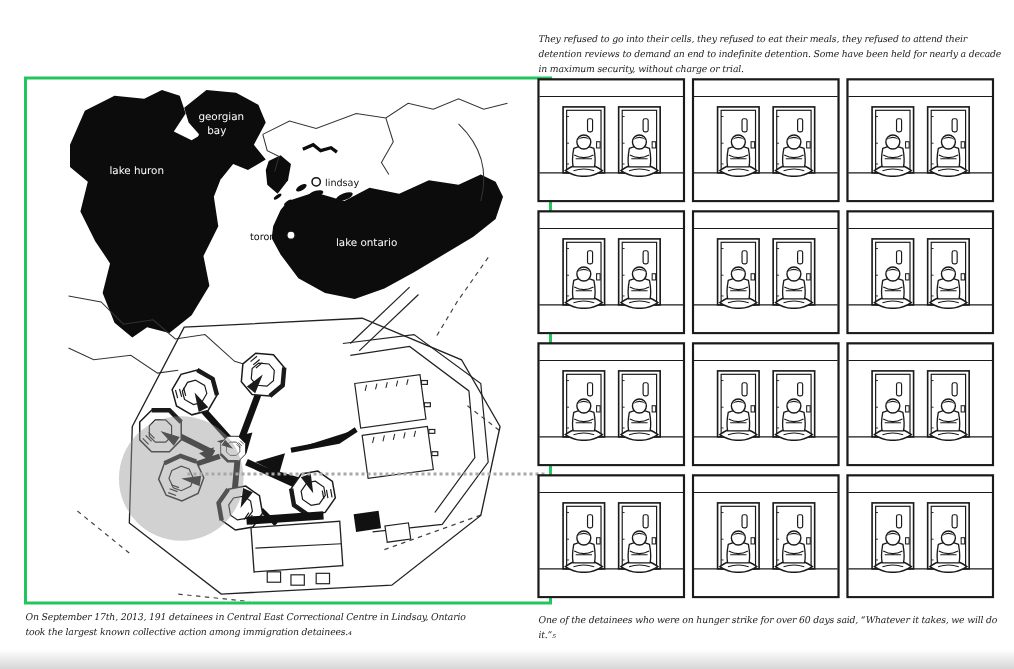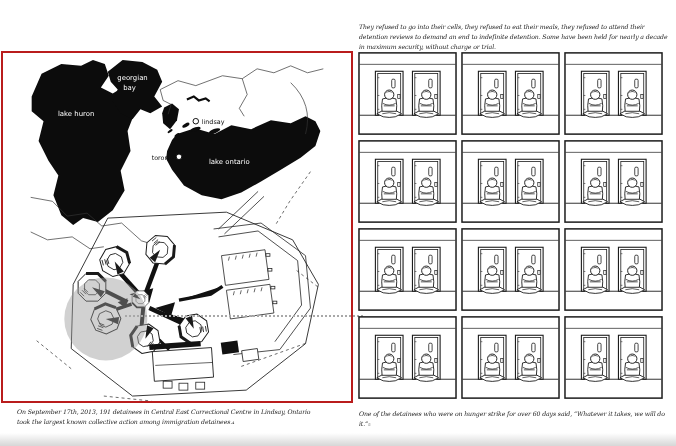--- a/index.html
+++ b/index.html
@@ -13,22 +13,22 @@
     font-style:italic;
     font-size:6.2px;
     line-height:1.62;
     letter-spacing:-0.12px;
     color:#222;
   }
   #cap-top-right{left:359px;top:22px;width:312px;}
   #cap-bottom-left{left:17px;top:407px;width:300px;}
   #cap-bottom-right{left:359px;top:409px;width:314px;}
   #map-frame{
-    position:absolute;left:1px;top:51px;width:352px;height:352px;
-    border:2px solid #b91c1c;background:#fff;box-sizing:border-box;
+    position:absolute;left:16px;top:51px;width:352px;height:352px;
+    border:2px solid #22c55e;background:#fff;box-sizing:border-box;
   }
   #map-frame svg{display:block;width:100%;height:100%;}
   #dotted-connector{
     position:absolute;left:125px;top:315px;width:238px;height:0;
     border-top:2px dotted #a8a8a8;
   }
   #panel-grid{
     position:absolute;left:358px;top:52px;
     display:grid;
     grid-template-columns:repeat(3,99px);

